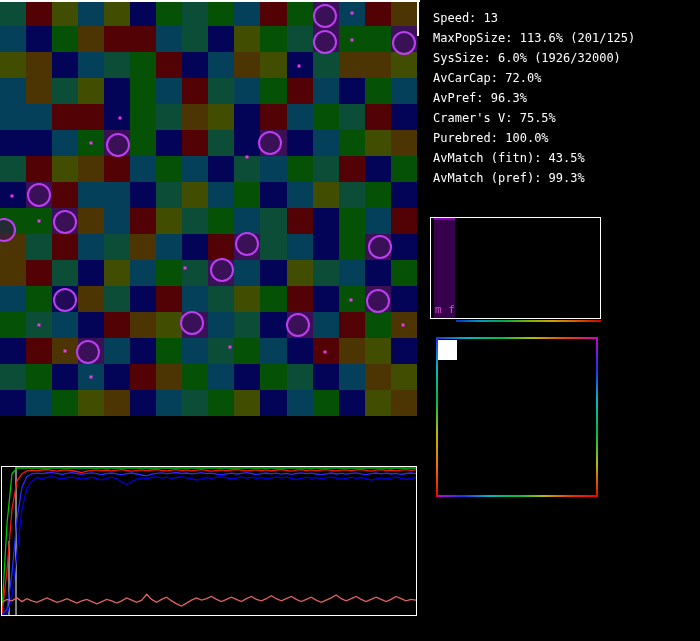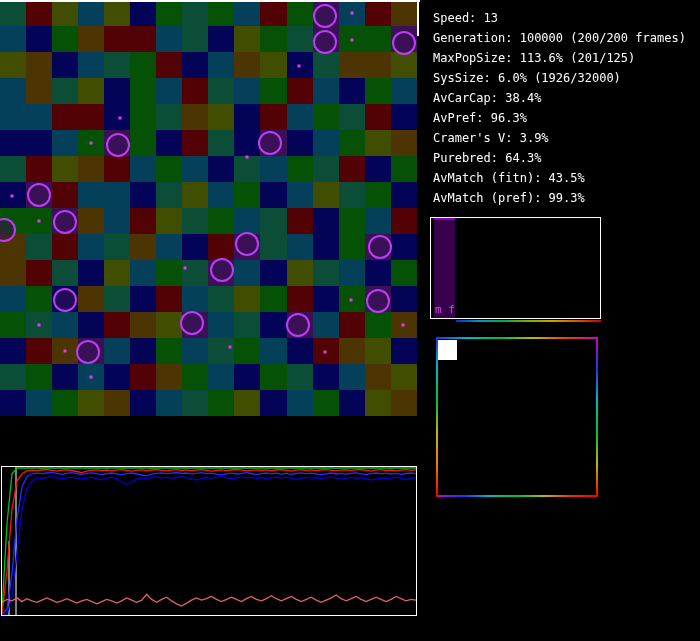--- a/index.html
+++ b/index.html
@@ -330,27 +330,26 @@
       <div class="tiny-dot" style="left: 91px; top: 377px; background: rgb(232, 58, 232);"></div>
       <div class="tiny-dot" style="left: 230px; top: 347px; background: rgb(232, 58, 232);"></div>
     </div>
 
   <div id="sep-h1" class="sep"></div>
   <div id="sep-h2" class="sep"></div>
   <div id="sep-v" class="sep"></div>
 
   <div id="stats-panel">
       <div class="stat-line">Speed: 13</div>
-      <div class="stat-line">Generation: 100000 (200/200 frames)</div>
       <div class="stat-line">MaxPopSize: 113.6% (201/125)</div>
       <div class="stat-line">SysSize: 6.0% (1926/32000)</div>
-      <div class="stat-line">AvCarCap: 38.4%</div>
+      <div class="stat-line">AvCarCap: 72.0%</div>
       <div class="stat-line">AvPref: 96.3%</div>
-      <div class="stat-line">Cramer's V: 3.9%</div>
-      <div class="stat-line">Purebred: 64.3%</div>
+      <div class="stat-line">Cramer's V: 75.5%</div>
+      <div class="stat-line">Purebred: 100.0%</div>
       <div class="stat-line">AvMatch (fitn): 43.5%</div>
       <div class="stat-line">AvMatch (pref): 99.3%</div>
     </div>
 
   <div id="sex-histogram">
     <div id="sex-bar"></div>
     <div id="sex-label">m f</div>
     <div id="hue-strip"></div>
   </div>
 

